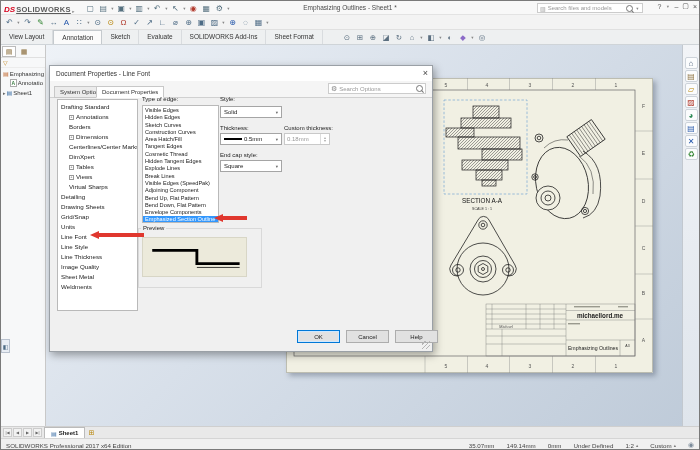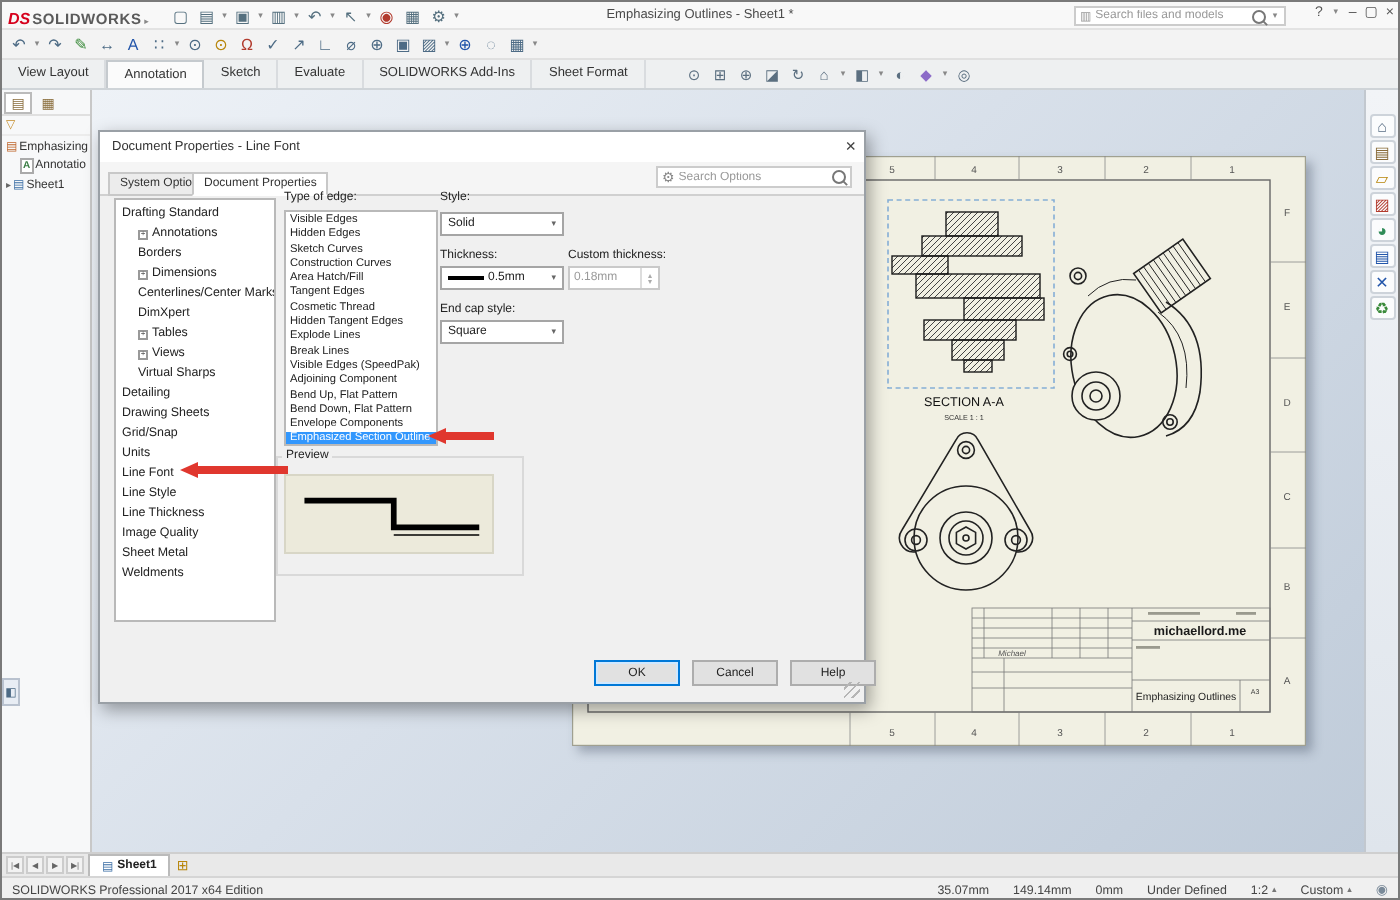--- a/index.html
+++ b/index.html
@@ -3,21 +3,21 @@
 <meta charset="utf-8">
 <style>
   html,body{margin:0;padding:0;background:#888;}
   #app{position:relative;width:700px;height:450px;background:#f0f0f0;overflow:hidden;
        font-family:"Liberation Sans","DejaVu Sans",sans-serif;color:#333;border:1px solid #7a7a7a;box-sizing:border-box;}
   
   .titlebar{position:absolute;left:0;top:0;width:100%;height:14px;background:#f8f8f8;border-bottom:1px solid #e3e3e3;
             display:flex;align-items:flex-end;padding:0 3px;box-sizing:border-box;}
   .logo{display:flex;align-items:center;}
   .logo .ds{color:#d6001c;font-weight:bold;font-style:italic;font-size:8px;}
-  .logo .lt{font-weight:bold;color:#5a5a5a;font-size:7.5px;letter-spacing:.3px;margin-left:1px;}
+  .logo .lt{font-weight:bold;color:#5a5a5a;font-size:7.5px;letter-spacing:.3px;margin-left:1px;text-decoration:underline;}
   .tbi{display:inline-flex;align-items:center;justify-content:center;width:12px;height:12px;font-size:8px;
        color:#55707f;margin:0 .5px;cursor:default;}
   .tcaret{display:inline-flex;width:5px;font-size:4.5px;color:#888;align-items:center;justify-content:center;}
   #titlebar-icons{display:flex;align-items:center;margin-left:8px;}
   .wintitle{position:absolute;left:50%;transform:translateX(-50%);top:3px;font-size:6.5px;color:#4a4a4a;white-space:nowrap;}
   .searchbox{position:absolute;right:56px;top:2px;width:106px;height:10px;background:#fff;border:1px solid #ccc;
              display:flex;align-items:center;font-size:6px;color:#999;padding:0 2px;gap:2px;box-sizing:border-box;}
   .sb-doc{font-size:6px;color:#999;}
   .sb-ph{flex:1;white-space:nowrap;overflow:hidden;}
   .mag{width:5px;height:5px;border:1px solid #777;border-radius:50%;position:relative;display:inline-block;flex:none;}

